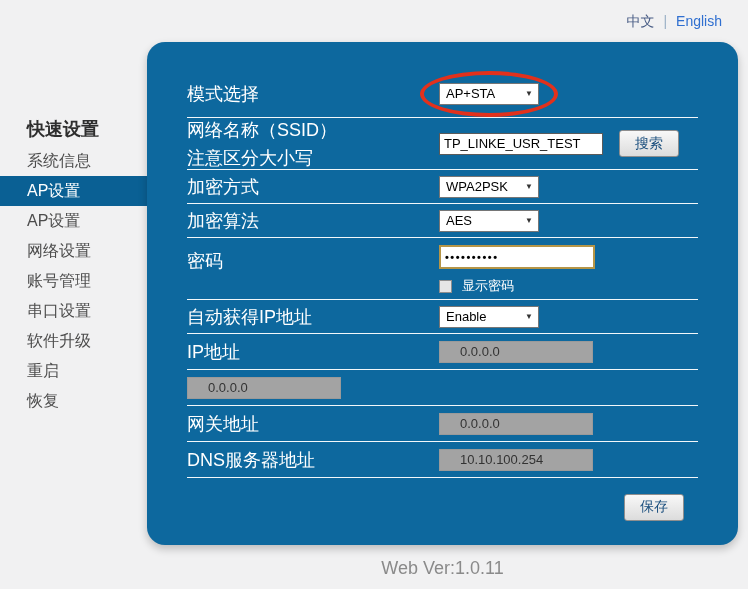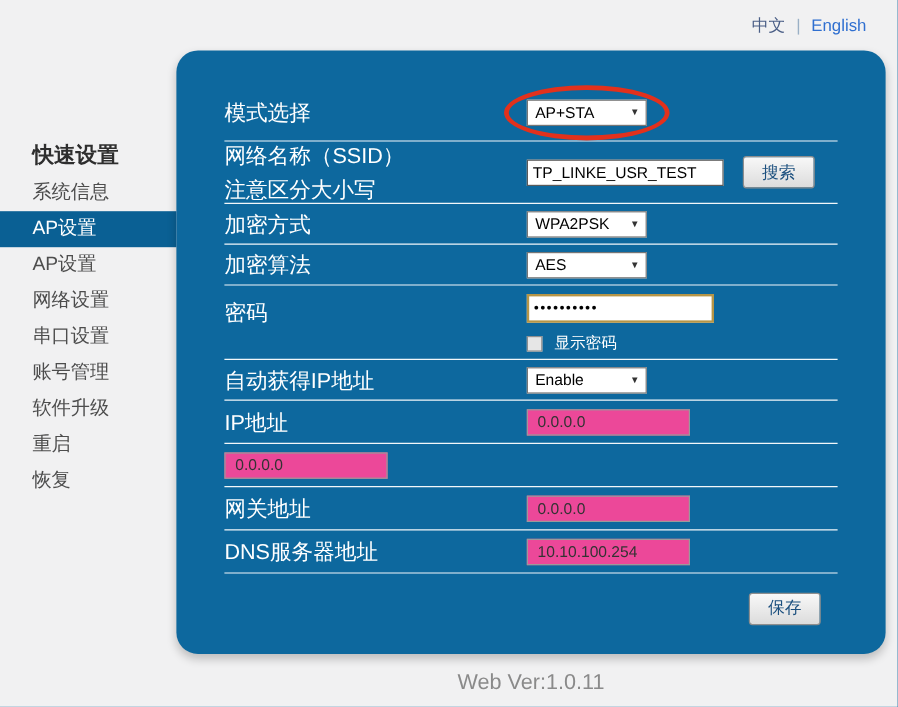--- a/index.html
+++ b/index.html
@@ -76,22 +76,22 @@
     font-size: 13px; padding: 0 4px; color: #000; background: #fff;
     font-family: "Liberation Sans", sans-serif;
   }
   .password-input {
     width: 156px; height: 24px; border: 2px solid #b59547;
     font-size: 11px; font-weight: bold; letter-spacing: 1.5px;
     padding: 0 4px; color: #000; background: #fff;
     font-family: "Liberation Sans", sans-serif;
   }
   .disabled-input {
-    width: 136px; height: 22px; border: 1px solid #9a9a9a;
-    background: #ec4899; color: #333; font-size: 13px; padding: 0 8px;
+    width: 154px; height: 22px; border: 1px solid #9a9a9a;
+    background: #a3a3a3; color: #333; font-size: 13px; padding: 0 20px;
     font-family: "Liberation Sans", sans-serif;
   }
   .btn {
     width: 60px; height: 27px; border: 1px solid #8e8e8e; border-radius: 3px;
     background: linear-gradient(#f8f8f8, #dcdcdc);
     color: #1b4f7e; font-size: 14px; cursor: pointer;
     font-family: Liberation Mono, monospace;
   }
   .search-btn { margin-left: 16px; }
   .save-btn { margin-right: 14px; }
@@ -116,22 +116,22 @@
 <div class="lang-bar">
   <a class="lang-cn">中文</a><span class="lang-sep">|</span><a class="lang-en">English</a>
 </div>
 
 <div class="sidebar">
   <div class="sidebar-title">快速设置</div>
   <div class="sidebar-item">系统信息</div>
   <div class="sidebar-item selected">AP设置</div>
   <div class="sidebar-item">AP设置</div>
   <div class="sidebar-item">网络设置</div>
+  <div class="sidebar-item">账号管理</div>
   <div class="sidebar-item">串口设置</div>
-  <div class="sidebar-item">账号管理</div>
   <div class="sidebar-item">软件升级</div>
   <div class="sidebar-item">重启</div>
   <div class="sidebar-item">恢复</div>
 </div>
 
 <div class="panel">
   <div class="form">
 
     <div class="row row-mode">
       <div class="label">模式选择</div>

